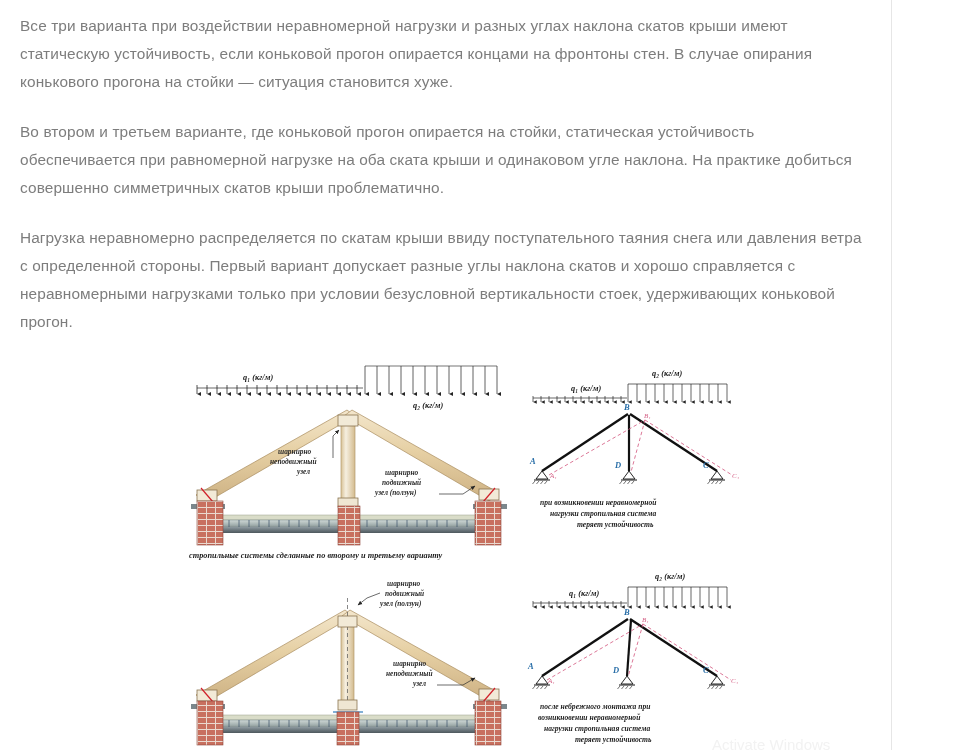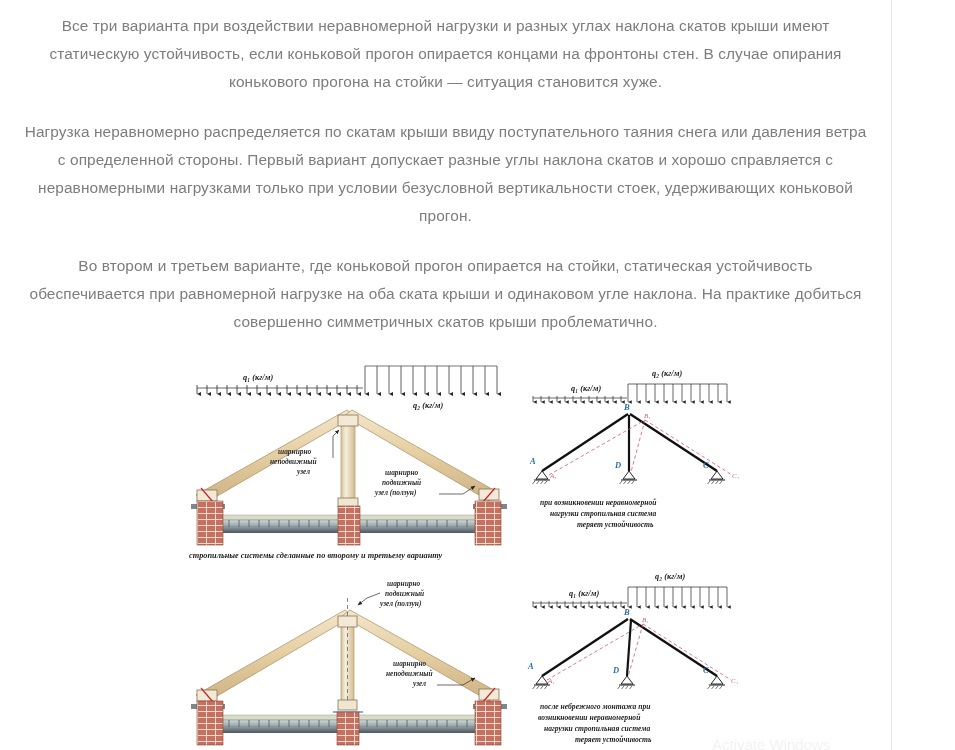--- a/index.html
+++ b/index.html
@@ -13,21 +13,20 @@
     font-family: "Liberation Sans", sans-serif;
     overflow: hidden;
     position: relative;
   }
   .page {
     position: relative;
     width: 901px;
     height: 750px;
     background: #fff;
     box-sizing: border-box;
-    text-align: center;
   }
   .right-rule {
     position: absolute;
     top: 0;
     right: 9px;
     width: 1px;
     height: 750px;
     background: #e6e6e6;
   }
   .article {
@@ -115,22 +114,22 @@
 </style>
 </head>
 <body>
 
 <div class="page">
 
   <div class="right-rule"></div>
 
   <div class="article">
     <p class="para">Все три варианта при воздействии неравномерной нагрузки и разных углах наклона скатов крыши имеют статическую устойчивость, если коньковой прогон опирается концами на фронтоны стен. В случае опирания конькового прогона на стойки — ситуация становится хуже.</p>
+    <p class="para">Во втором и третьем варианте, где коньковой прогон опирается на стойки, статическая устойчивость обеспечивается при равномерной нагрузке на оба ската крыши и одинаковом угле наклона. На практике добиться совершенно симметричных скатов крыши проблематично.</p>
     <p class="para">Нагрузка неравномерно распределяется по скатам крыши ввиду поступательного таяния снега или давления ветра с определенной стороны. Первый вариант допускает разные углы наклона скатов и хорошо справляется с неравномерными нагрузками только при условии безусловной вертикальности стоек, удерживающих коньковой прогон.</p>
-    <p class="para">Во втором и третьем варианте, где коньковой прогон опирается на стойки, статическая устойчивость обеспечивается при равномерной нагрузке на оба ската крыши и одинаковом угле наклона. На практике добиться совершенно симметричных скатов крыши проблематично.</p>
   </div>
 
   <div class="figure-wrap">
     <div class="diagram-grid">
 
       <svg width="600" height="410" viewBox="0 0 600 410">
         <defs>
           <linearGradient id="woodG" x1="0" y1="0" x2="0" y2="1">
             <stop offset="0%" stop-color="#f3e6cc"></stop>
             <stop offset="45%" stop-color="#e6d0a4"></stop>

